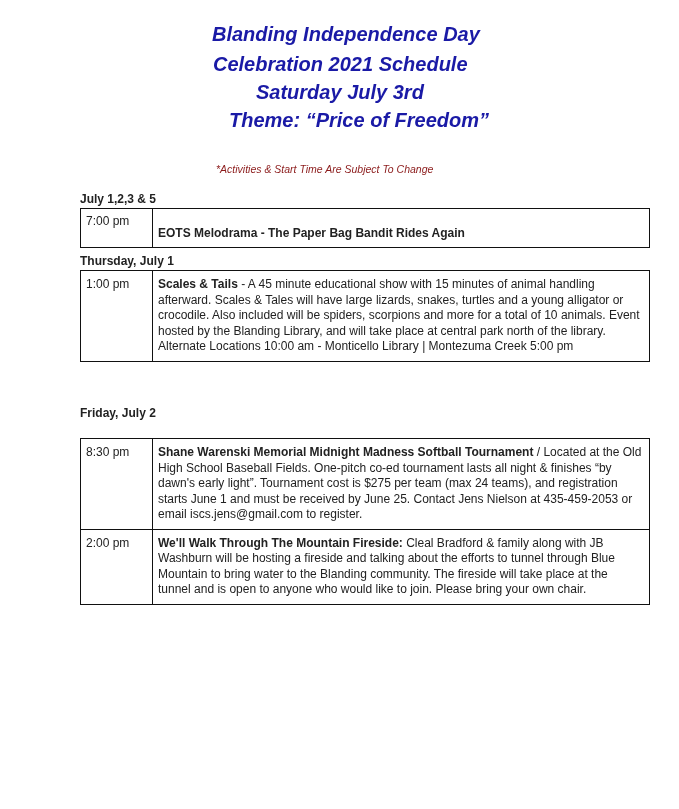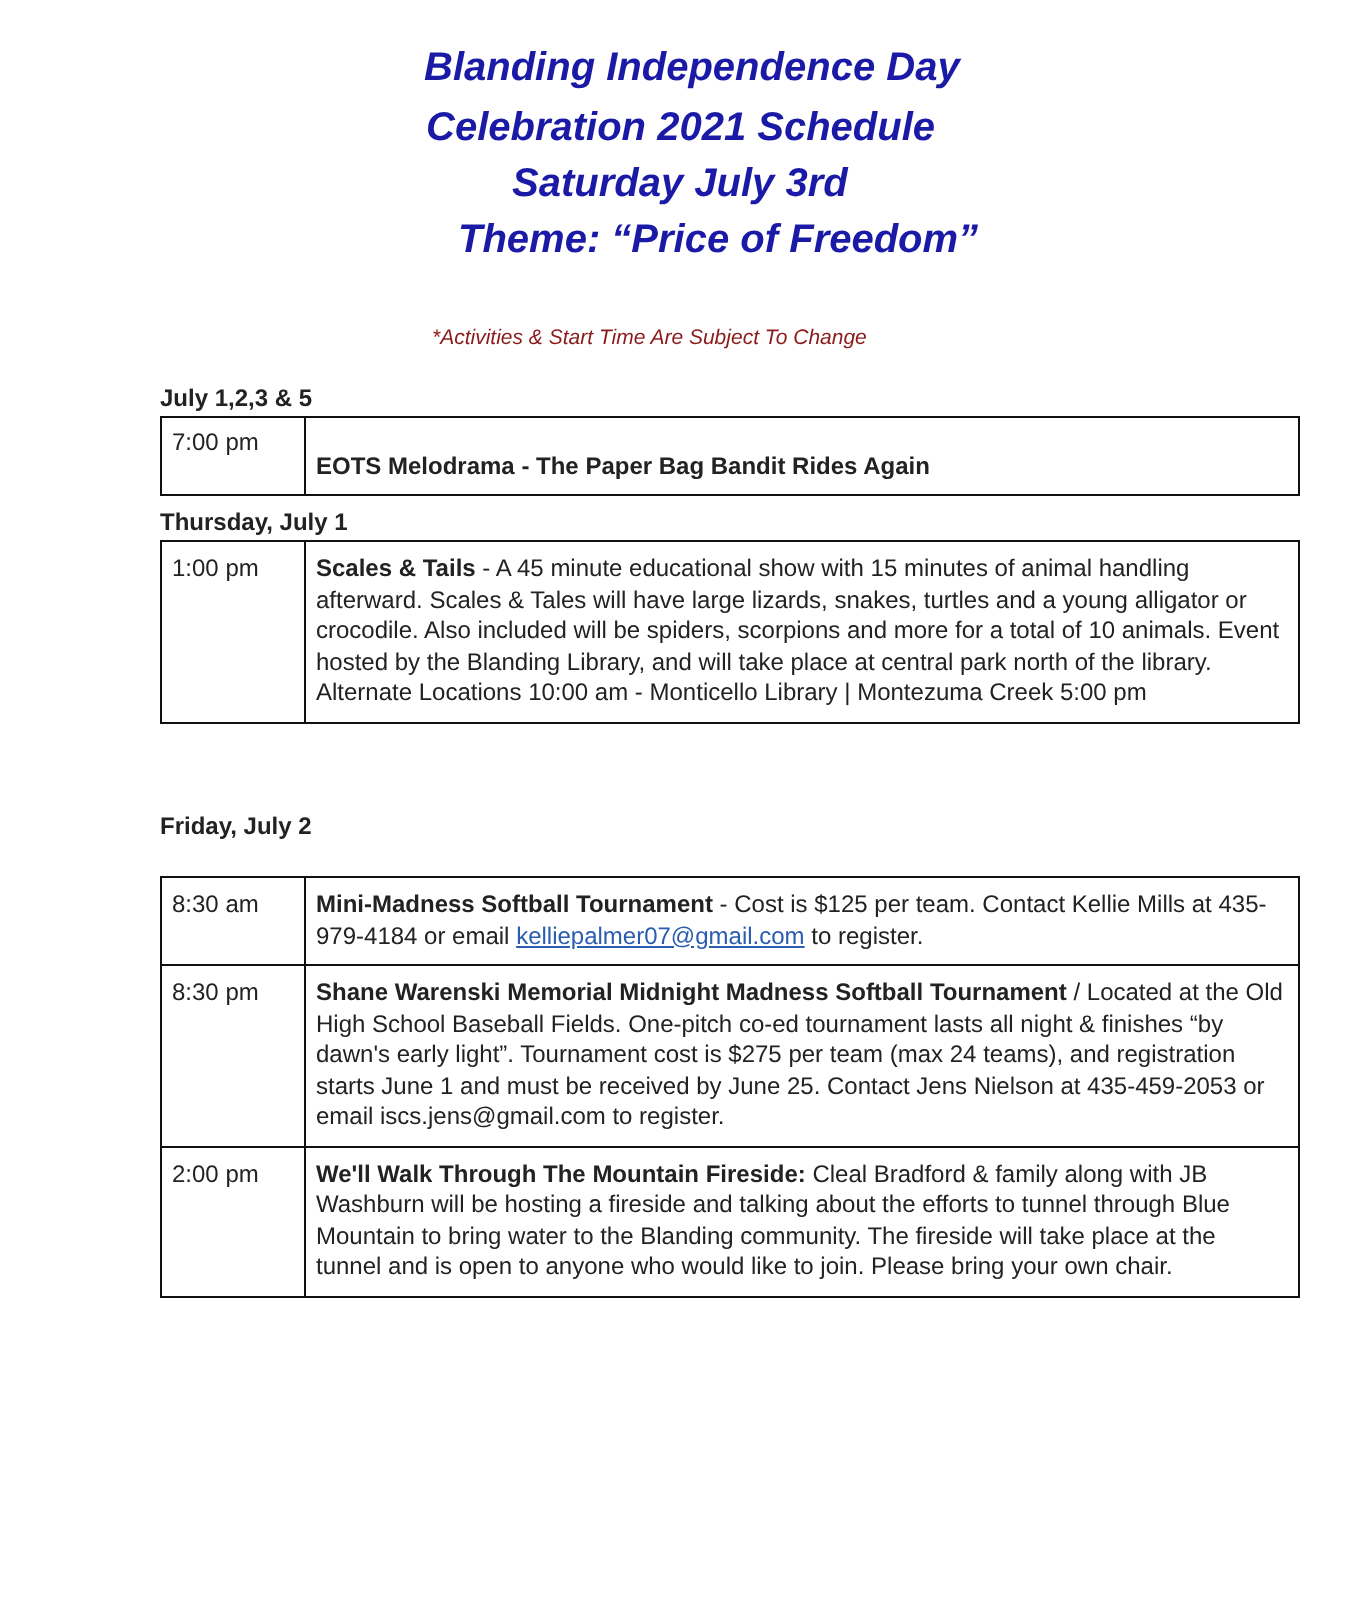--- a/index.html
+++ b/index.html
@@ -112,26 +112,20 @@
       <span class="ev-title">Scales &amp; Tails</span><span> - A 45 minute educational show with 15 minutes of animal handling afterward. Scales &amp; Tales will have large lizards, snakes, turtles and a young alligator or crocodile. Also included will be spiders, scorpions and more for a total of 10 animals. Event hosted by the Blanding Library, and will take place at central park north of the library.</span><br>
       <span>Alternate Locations 10:00 am - Monticello Library | Montezuma Creek 5:00 pm</span>
     </td>
   </tr>
 </tbody>
   </table>
 
 <div class="section-heading" style="top:406px;">Friday, July 2</div>
 <table class="sched" style="top:438px;">
   <tbody>
-      <tr>
-    <td class="time">8:30 am</td>
-    <td class="desc">
-      <span class="ev-title">Mini-Madness Softball Tournament</span><span> - Cost is $125 per team. Contact Kellie Mills at 435-979-4184 or email </span><a class="link">kelliepalmer07@gmail.com</a><span> to register.</span>
-    </td>
-  </tr>
   <tr>
     <td class="time">8:30 pm</td>
     <td class="desc">
       <span class="ev-title">Shane Warenski Memorial Midnight Madness Softball Tournament</span><span> / Located at the Old High School Baseball Fields. One-pitch co-ed tournament lasts all night &amp; finishes “by dawn's early light”. Tournament cost is $275 per team (max 24 teams), and registration starts June 1 and  must be received by June 25. Contact Jens Nielson at 435-459-2053 or email iscs.jens@gmail.com to register.</span>
     </td>
   </tr>
   <tr>
     <td class="time">2:00 pm</td>
     <td class="desc">
       <span class="ev-title">We'll Walk Through The Mountain Fireside:</span><span> Cleal Bradford &amp; family along with JB Washburn will be hosting a fireside and talking about the efforts to tunnel through Blue Mountain to bring water to the Blanding community. The fireside will take place at the tunnel and is open to anyone who would like to join. Please bring your own chair.</span>

